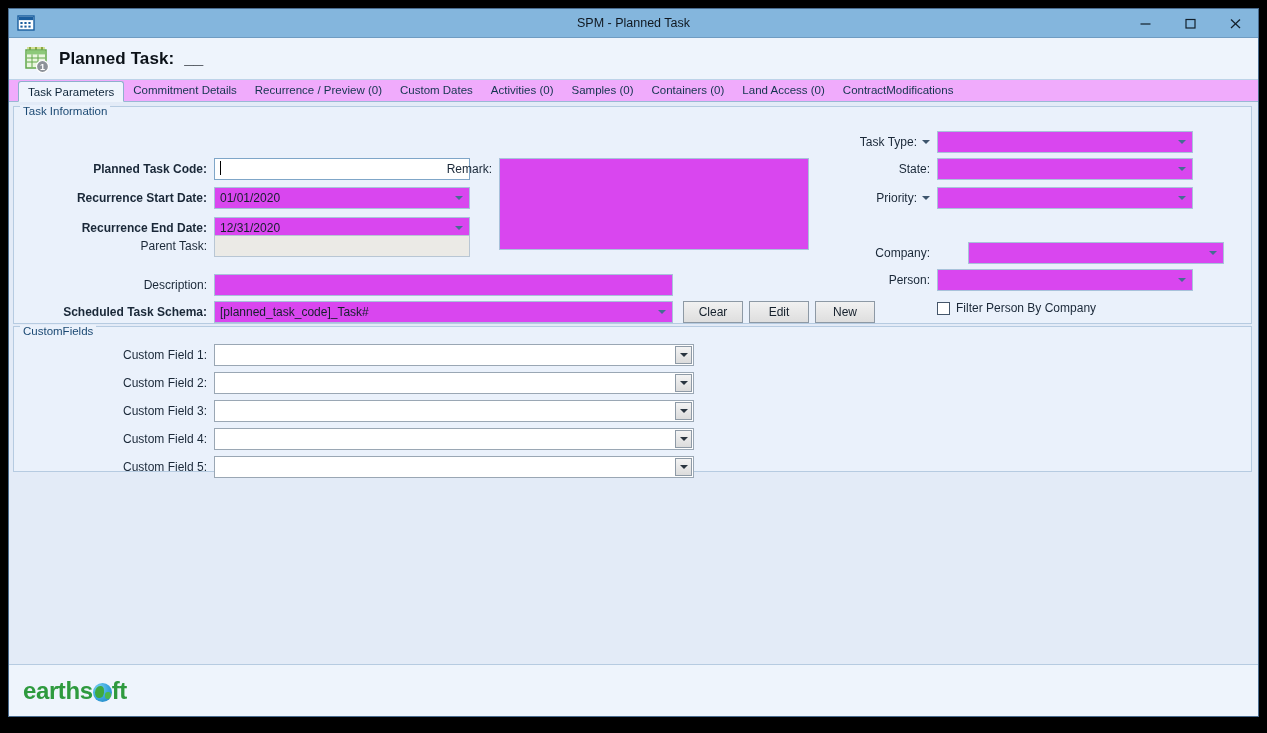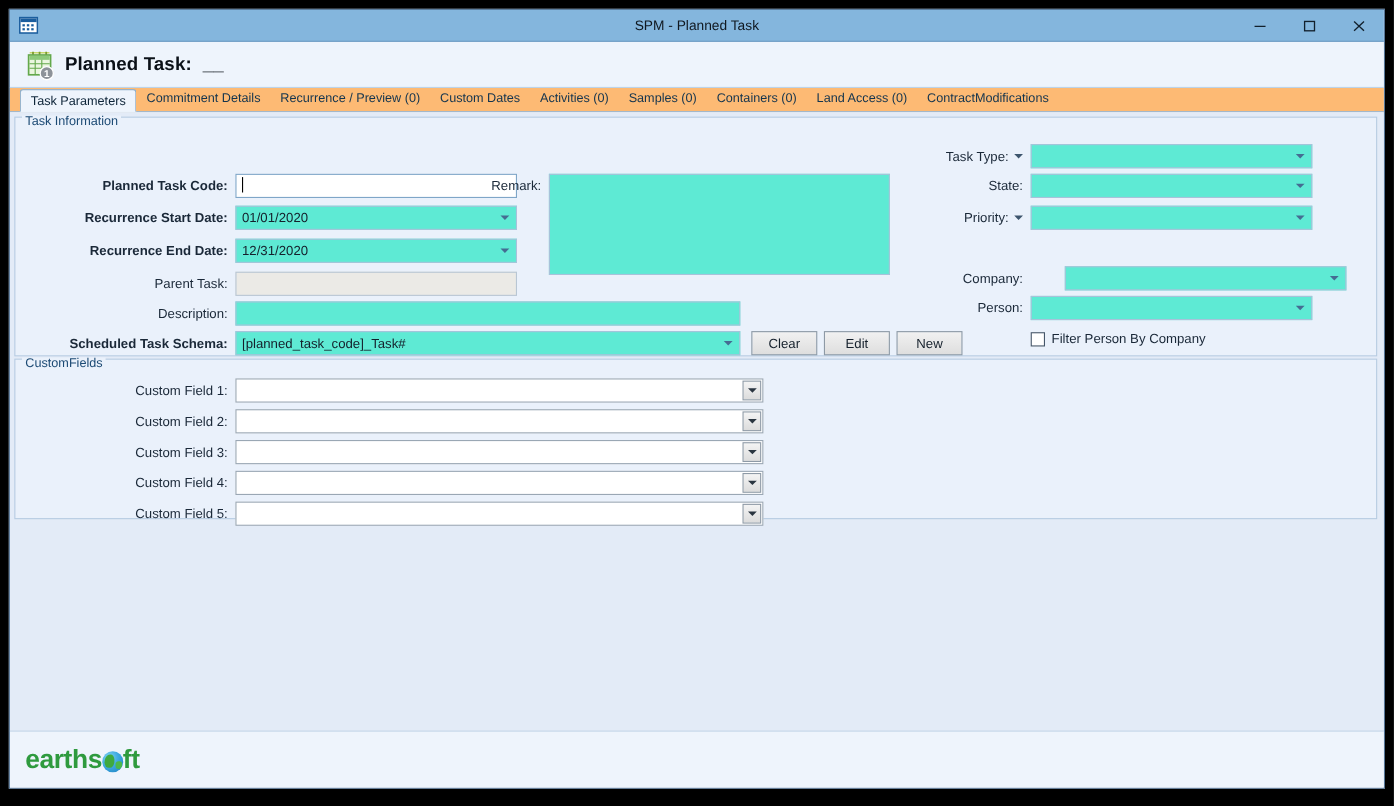--- a/index.html
+++ b/index.html
@@ -96,21 +96,21 @@
   #headerband .hdr-value {
     font-size: 17px;
     font-weight: bold;
     color: #0b1118;
     margin-left: 10px;
   }
 
   
   #tabstrip {
     height: 22px;
-    background: #fdba74;
+    background: #f0abfc;
     display: flex;
     align-items: flex-end;
     padding-left: 9px;
     flex: 0 0 auto;
     box-sizing: border-box;
     border-bottom: 1px solid #9ab8d4;
   }
   .tab {
     height: 21px;
     line-height: 21px;
@@ -178,21 +178,21 @@
     padding-right: 7px;
     box-sizing: border-box;
   }
   .lbl.bold { font-weight: bold; }
 
   
   .fld {
     box-sizing: border-box;
     height: 22px;
     border: 1px solid #a8c2da;
-    background: #5eead4;
+    background: #d946ef;
     font-size: 12px;
     color: #15202c;
     padding: 2px 4px 0 5px;
     line-height: 17px;
     font-family: "Liberation Sans", sans-serif;
     position: relative;
   }
   .fld.readonly { background: #ebeae6; border-color: #b8c6d4; }
   .fld.editing {
     background: #ffffff;
@@ -446,21 +446,21 @@
       <div class="row" style="left:0; top:80px;">
         <span class="lbl bold" style="width:200px;">Recurrence Start Date:</span>
         <span class="fld combo" style="width:256px;"><span>01/01/2020</span><span class="arr small"></span></span>
       </div>
 
       <div class="row" style="left:0; top:110px;">
         <span class="lbl bold" style="width:200px;">Recurrence End Date:</span>
         <span class="fld combo" style="width:256px;"><span>12/31/2020</span><span class="arr small"></span></span>
       </div>
 
-      <div class="row" style="left:0; top:140px;">
+      <div class="row" style="left:0; top:128px;">
         <span class="lbl" style="width:200px;">Parent Task:</span>
         <span class="fld readonly" style="width:256px;"></span>
       </div>
 
       <div class="row" style="left:0; top:167px;">
         <span class="lbl" style="width:200px;">Description:</span>
         <span class="fld" style="width:459px;"></span>
       </div>
 
       <div class="row" style="left:0; top:194px;">

